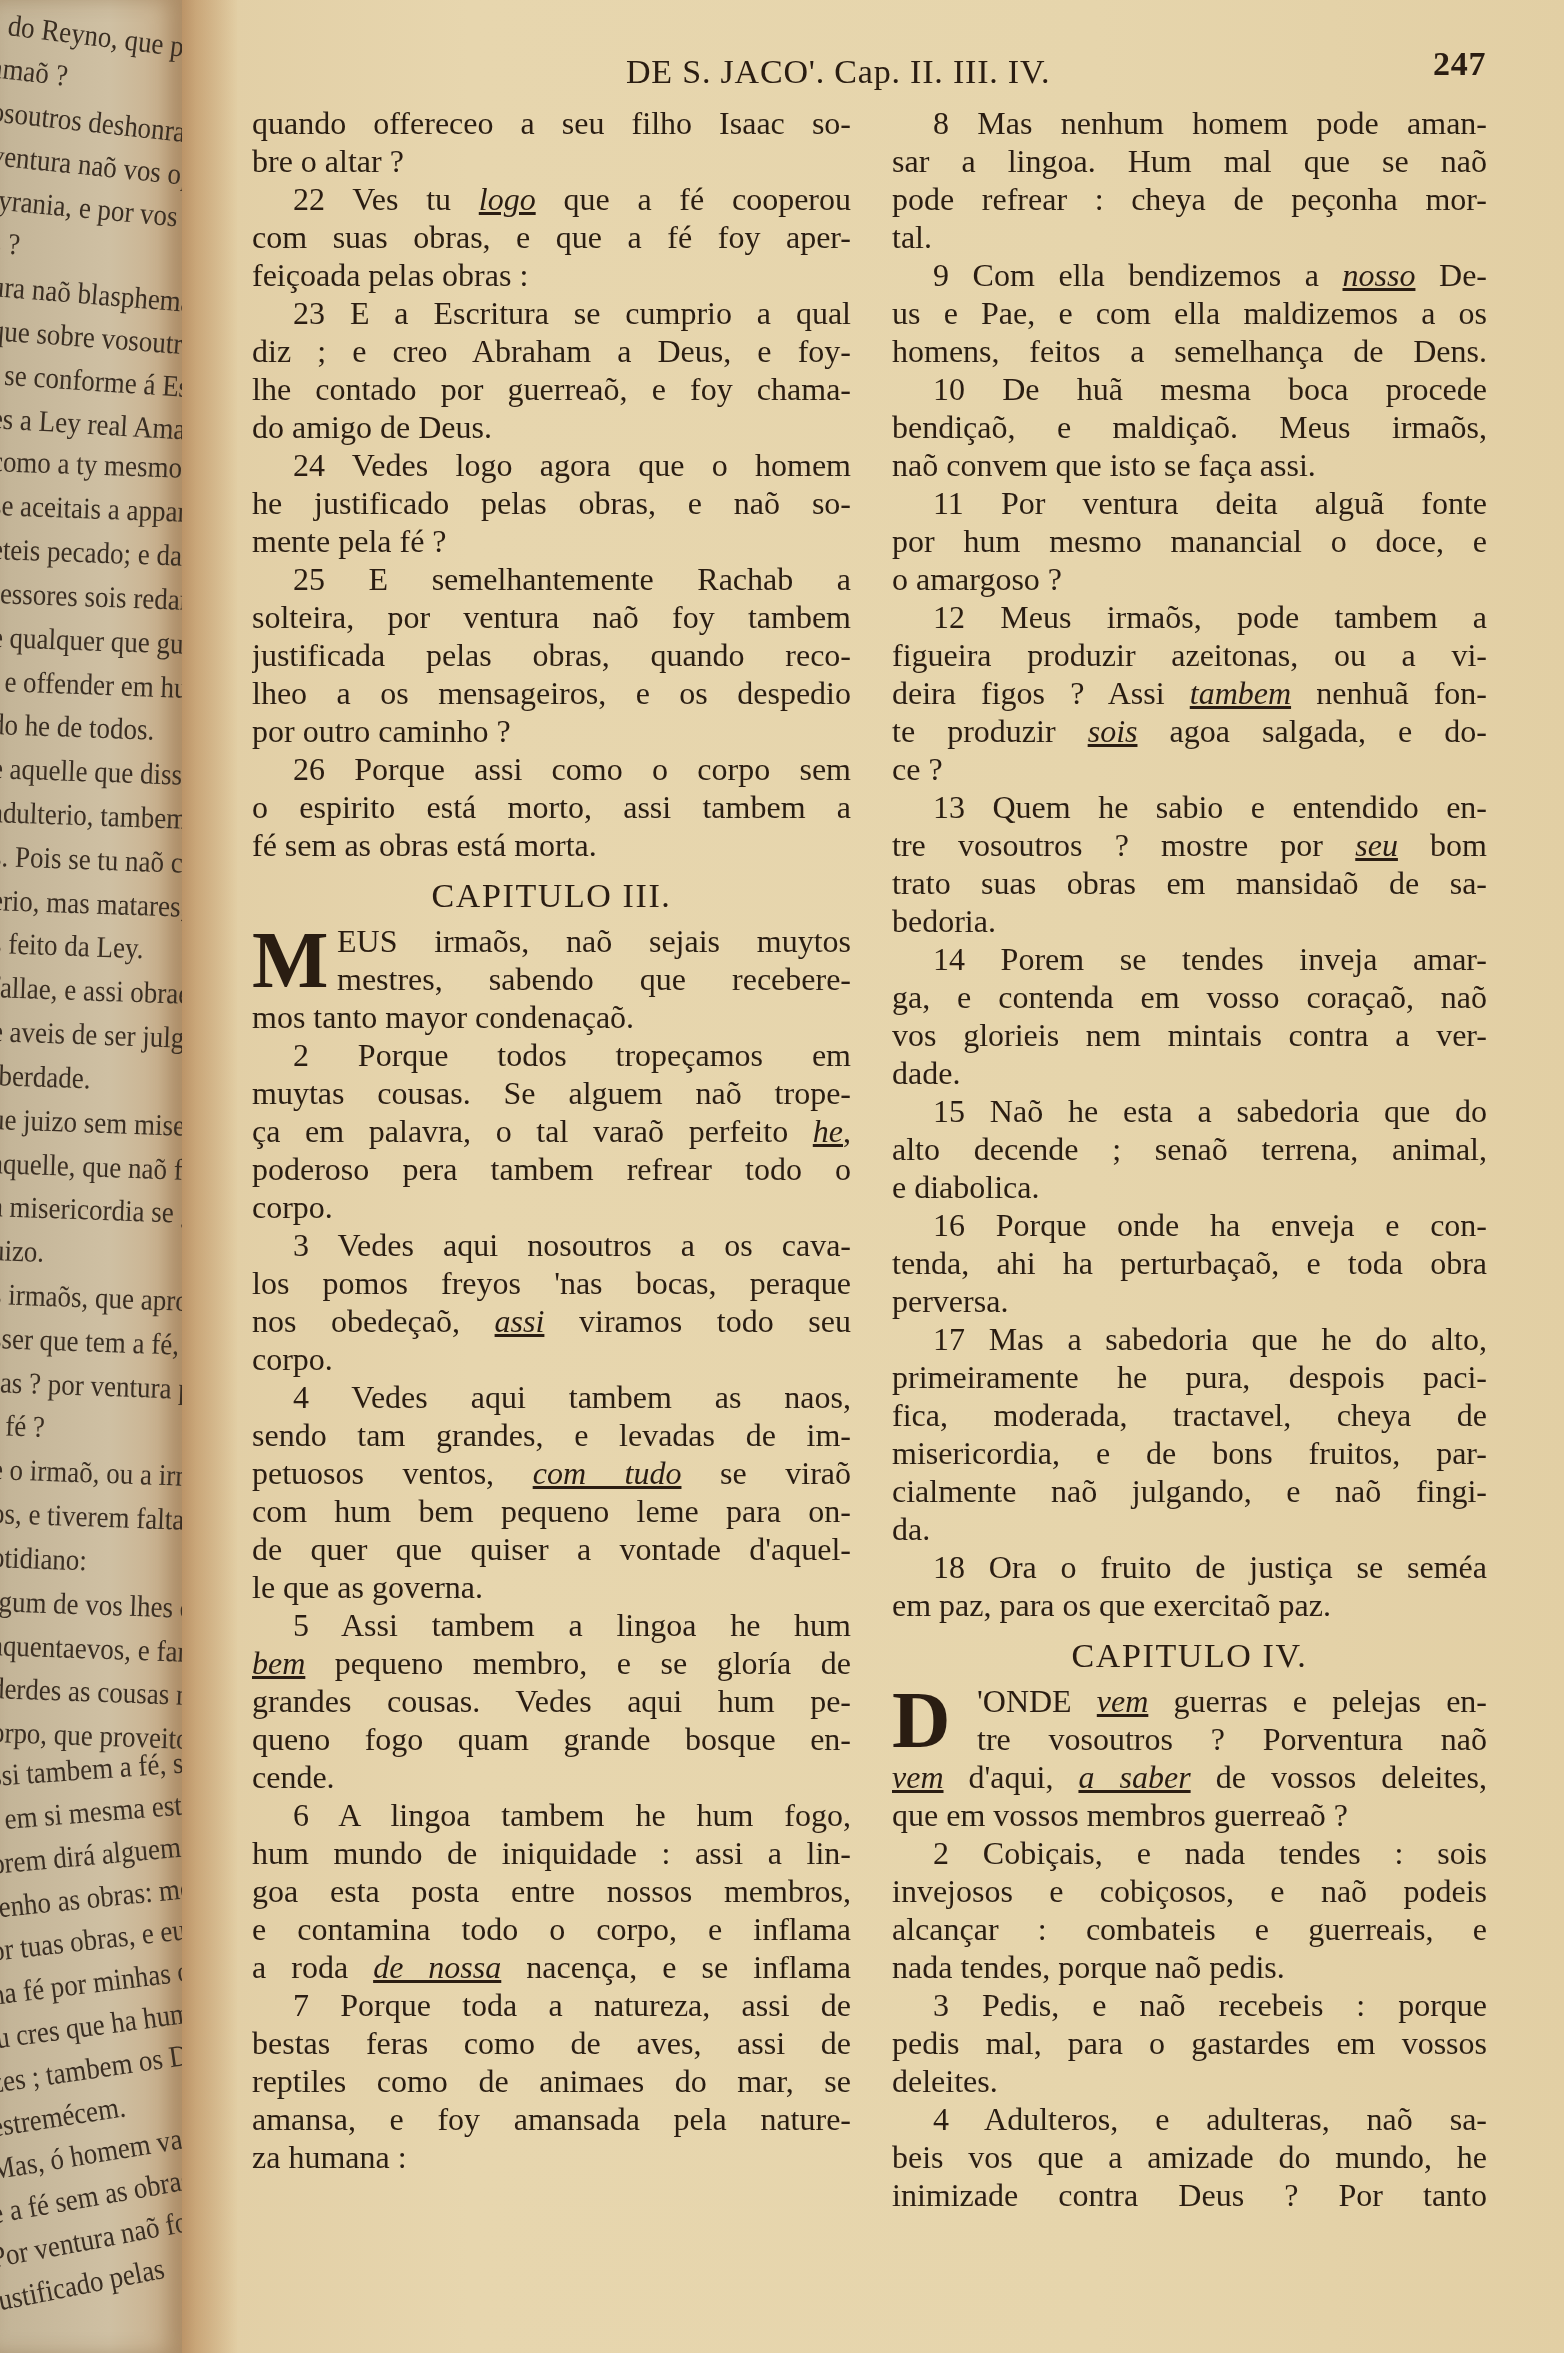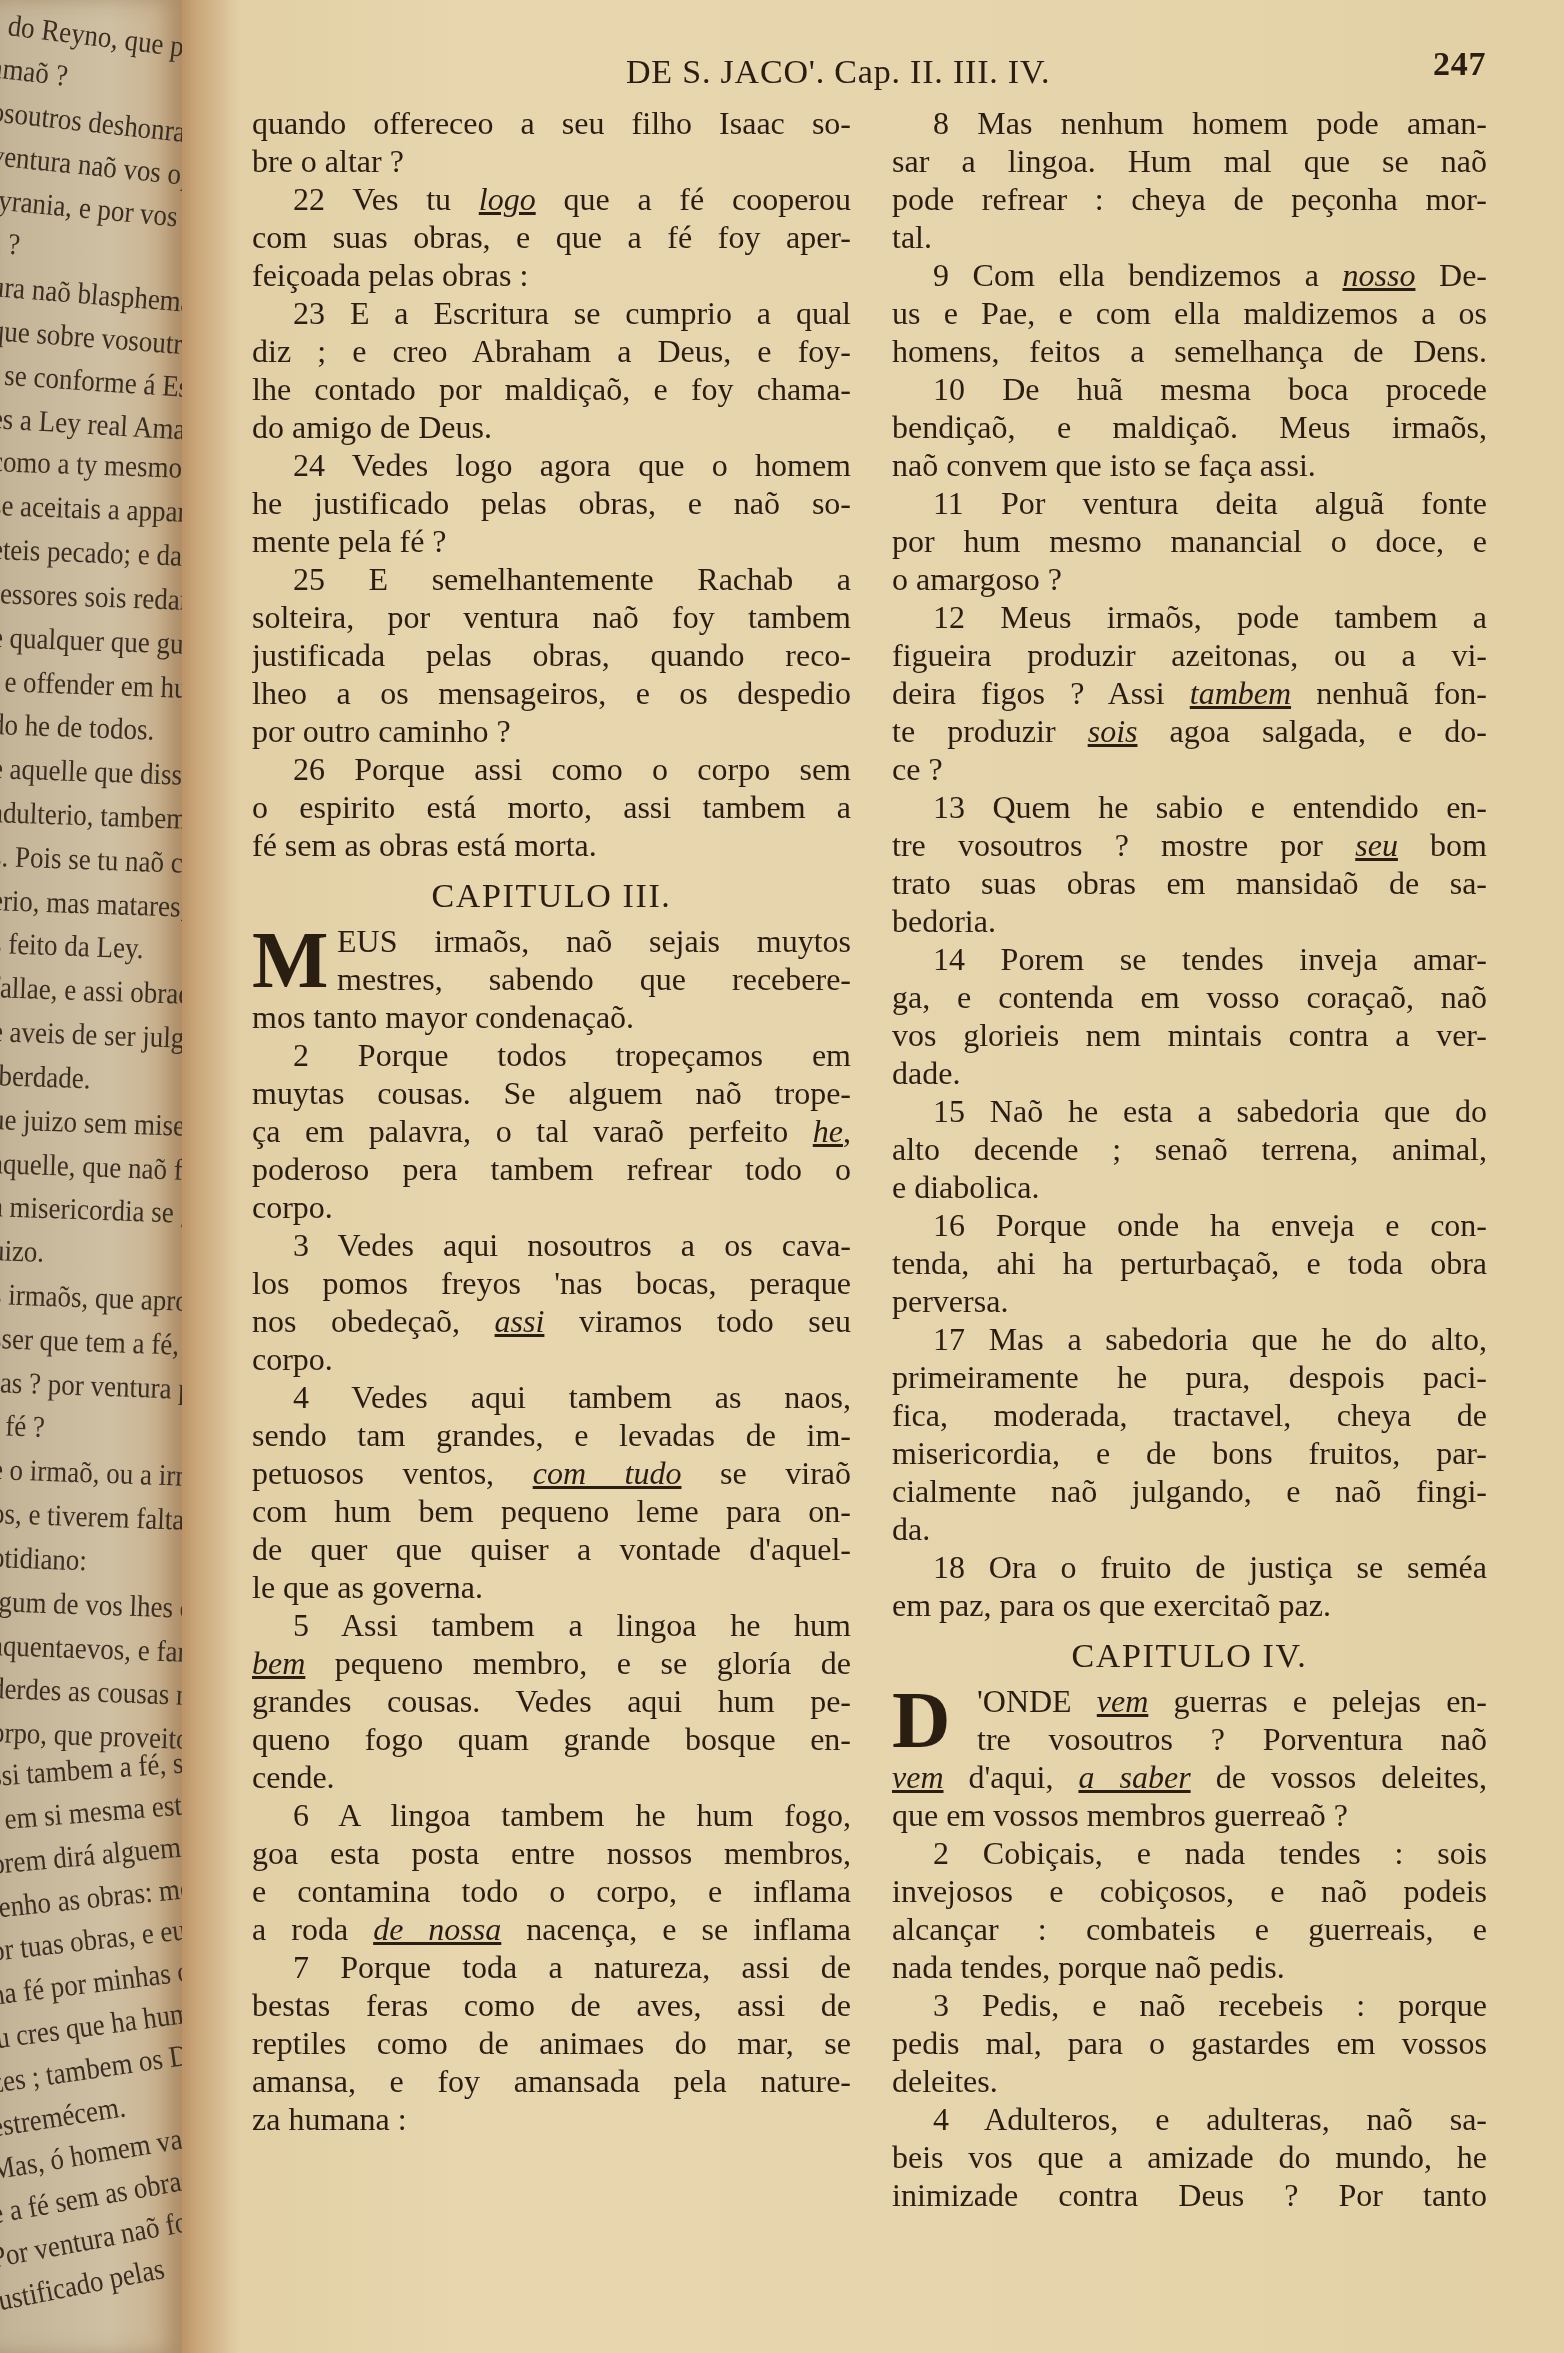--- a/index.html
+++ b/index.html
@@ -118,21 +118,21 @@
 
 <div class="col left">
   <div>
       <span class="line">quando offereceo a seu filho Isaac so-</span>
       <span class="line last">bre o altar ?</span>
       <span class="line indent">22 Ves tu <i>logo</i> que a fé cooperou</span>
       <span class="line">com suas obras, e que a fé foy aper-</span>
       <span class="line last">feiçoada pelas obras :</span>
       <span class="line indent">23 E a Escritura se cumprio a qual</span>
       <span class="line">diz ; e creo Abraham a Deus, e foy-</span>
-      <span class="line">lhe contado por maldiçaõ, e foy chama-</span>
+      <span class="line">lhe contado por guerreaõ, e foy chama-</span>
       <span class="line last">do amigo de Deus.</span>
       <span class="line indent">24 Vedes logo agora que o homem</span>
       <span class="line">he justificado pelas obras, e naõ so-</span>
       <span class="line last">mente pela fé ?</span>
       <span class="line indent">25 E semelhantemente Rachab a</span>
       <span class="line">solteira, por ventura naõ foy tambem</span>
       <span class="line">justificada pelas obras, quando reco-</span>
       <span class="line">lheo a os mensageiros, e os despedio</span>
       <span class="line last">por outro caminho ?</span>
       <span class="line indent">26 Porque assi como o corpo sem</span>
@@ -163,20 +163,21 @@
       <span class="line">petuosos ventos, <i>com tudo</i> se viraõ</span>
       <span class="line">com hum bem pequeno leme para on-</span>
       <span class="line">de quer que quiser a vontade d'aquel-</span>
       <span class="line last">le que as governa.</span>
       <span class="line indent">5 Assi tambem a lingoa he hum</span>
       <span class="line"><i>bem</i> pequeno membro, e se gloría de</span>
       <span class="line">grandes cousas. Vedes aqui hum pe-</span>
       <span class="line">queno fogo quam grande bosque en-</span>
       <span class="line last">cende.</span>
       <span class="line indent">6 A lingoa tambem he hum fogo,</span>
+      <span class="line">hum mundo de iniquidade : assi a lin-</span>
       <span class="line">goa esta posta entre nossos membros,</span>
       <span class="line">e contamina todo o corpo, e inflama</span>
       <span class="line">a roda <i>de nossa</i> nacença, e se inflama</span>
       <span class="line indent">7 Porque toda a natureza, assi de</span>
       <span class="line">bestas feras como de aves, assi de</span>
       <span class="line">reptiles como de animaes do mar, se</span>
       <span class="line">amansa, e foy amansada pela nature-</span>
       <span class="line last">za humana :</span>
     </div>
 </div>

